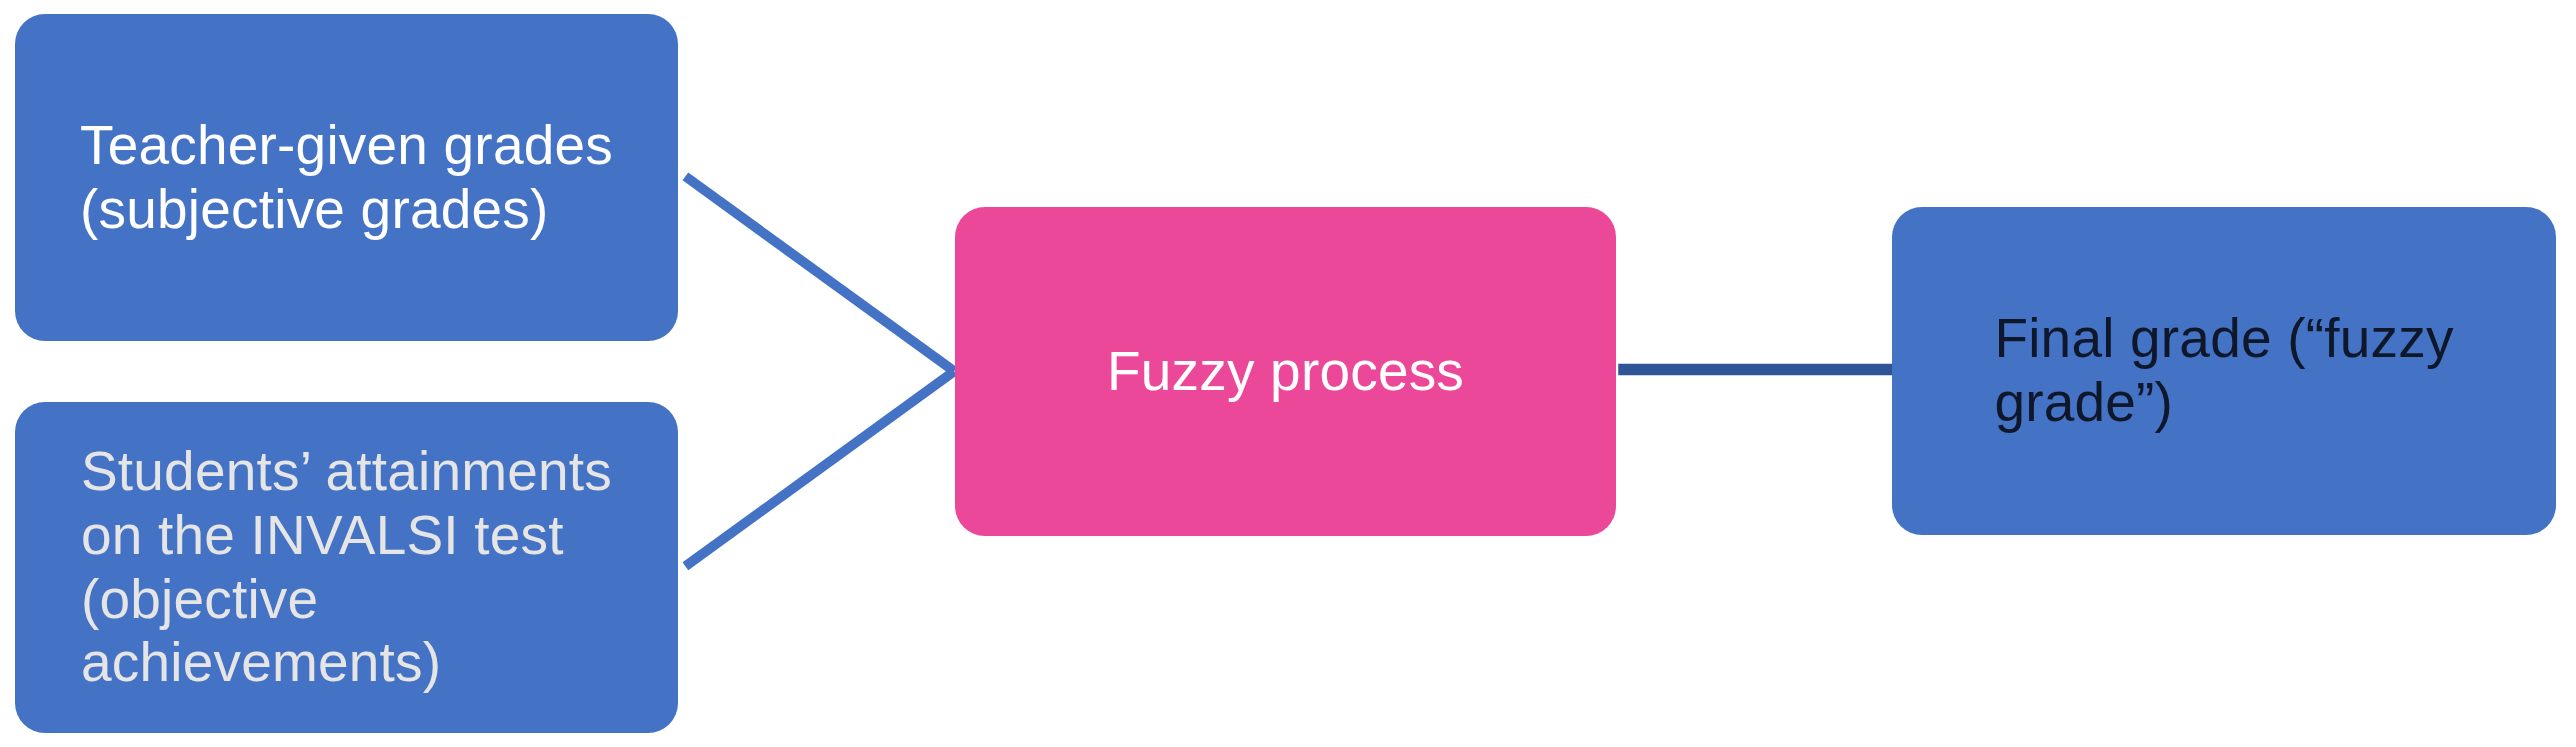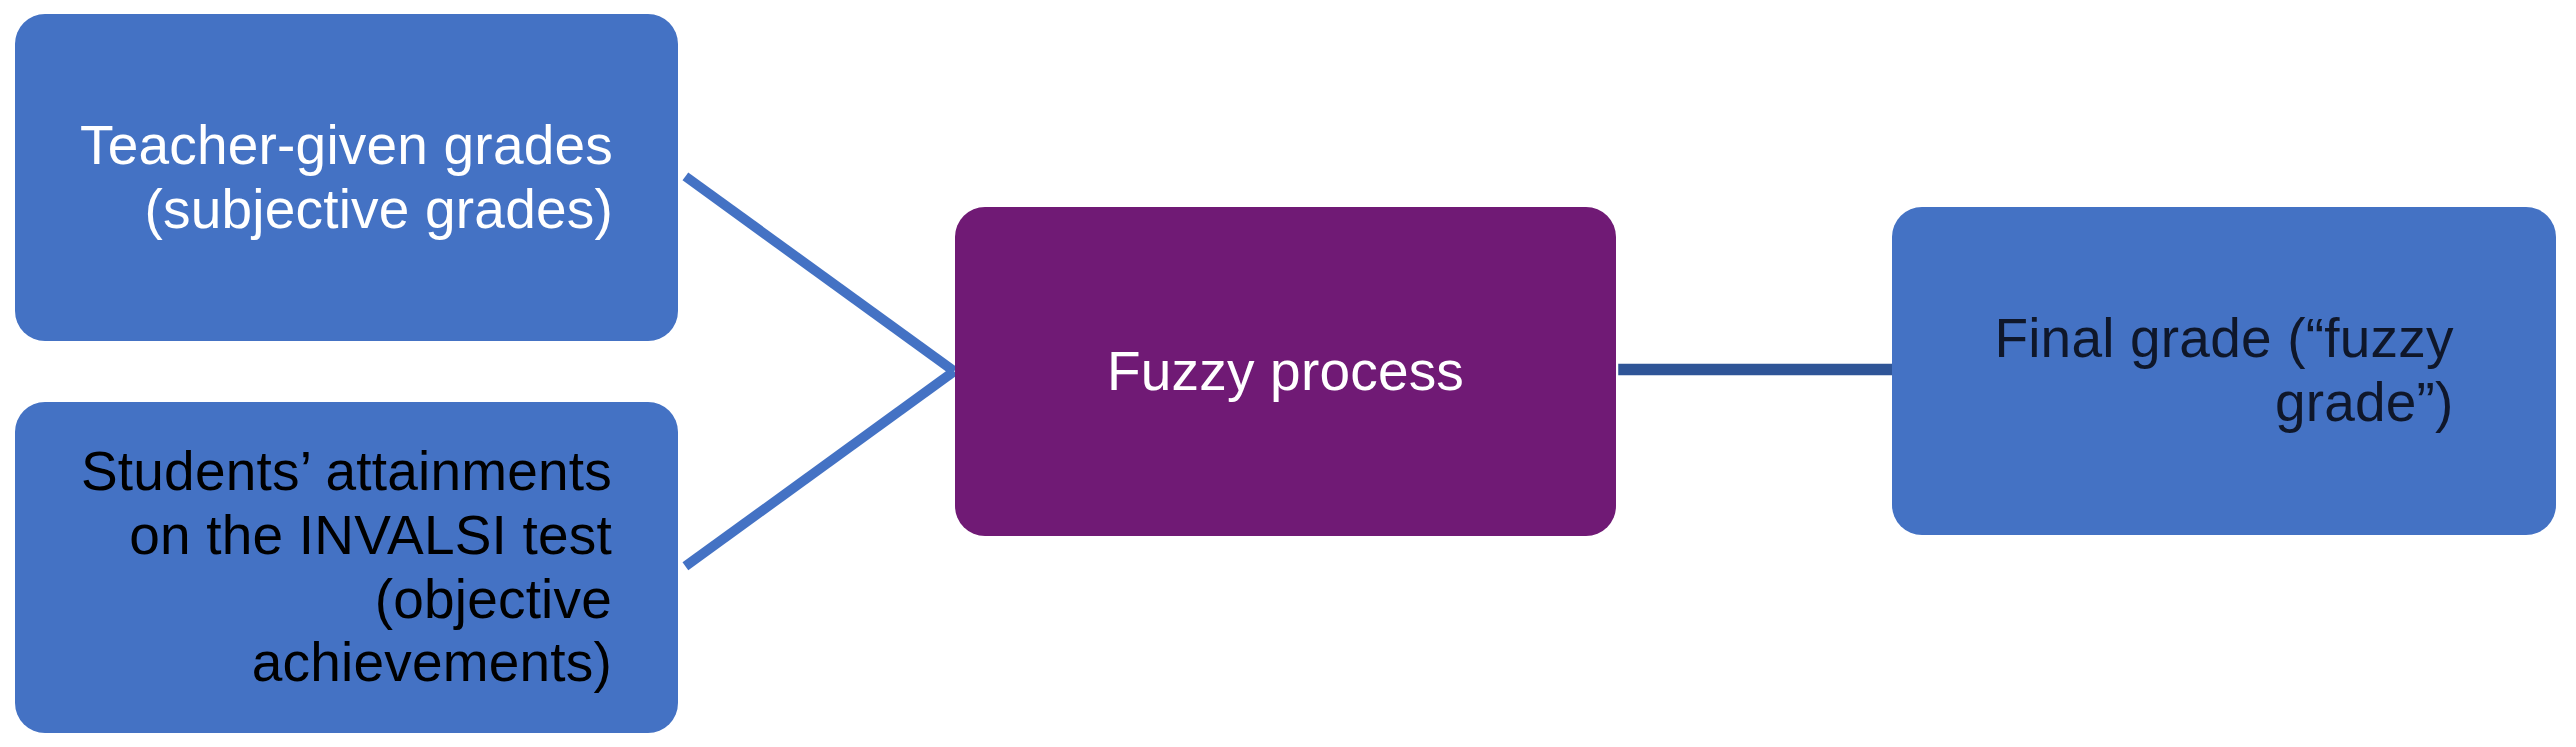--- a/index.html
+++ b/index.html
@@ -22,21 +22,21 @@
     position: absolute;
     background: #4472C4;
     border-radius: 30px;
     display: flex;
     align-items: center;
     justify-content: center;
     box-sizing: border-box;
   }
   .node-label {
     color: #ffffff;
-    text-align: right;
+    text-align: left;
     line-height: 1.16;
     font-weight: 400;
     letter-spacing: 0.2px;
     white-space: pre-line;
     padding: 0 16px;
   }
 
   
   #node-teacher-grades {
     left: 15px;
@@ -101,27 +101,27 @@
 
     <line x1="1818" y1="415" x2="2126" y2="415" stroke="#2F5597" stroke-width="13" stroke-linecap="butt"></line>
   </svg>
 
   <div class="node" id="node-teacher-grades" style="background: rgb(68, 114, 196);">
     <div class="node-label" style="color: rgb(255, 255, 255);">Teacher-given grades
 (subjective grades)</div>
   </div>
 
   <div class="node" id="node-student-attainments" style="background: rgb(68, 114, 196);">
-    <div class="node-label" style="color: #000000;">Students’ attainments
+    <div class="node-label" style="color: #e5e5e5;">Students’ attainments
 on the INVALSI test
 (objective
 achievements)</div>
   </div>
 
-  <div class="node" id="node-fuzzy-process" style="background: #701a75;">
+  <div class="node" id="node-fuzzy-process" style="background: #ec4899;">
     <div class="node-label" style="color: rgb(255, 255, 255);">Fuzzy process</div>
   </div>
 
   <div class="node" id="node-final-grade" style="background: rgb(68, 114, 196);">
     <div class="node-label" style="color: #0f172a;">Final grade (“fuzzy
 grade”)</div>
   </div>
 
 </div>
 

